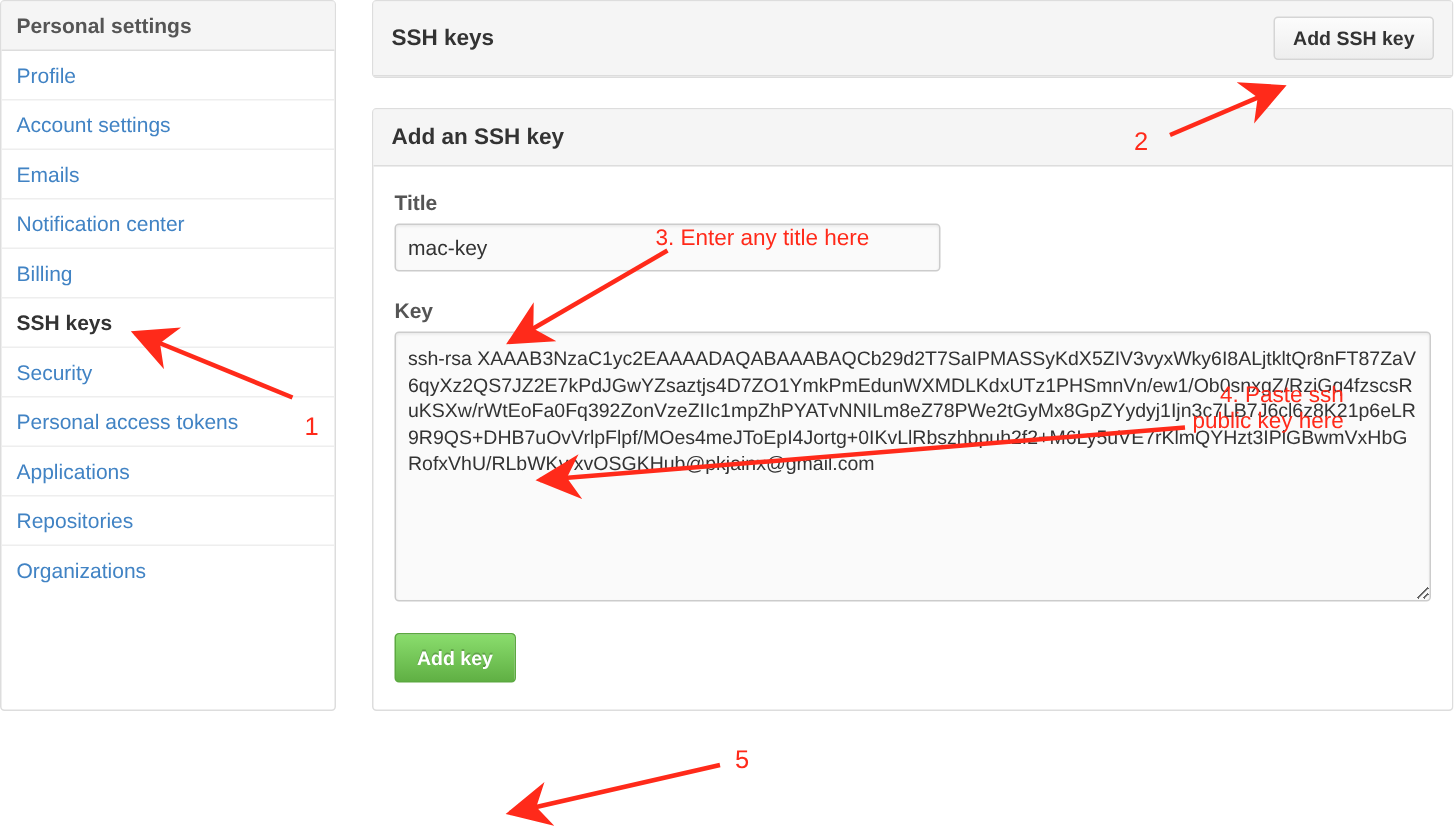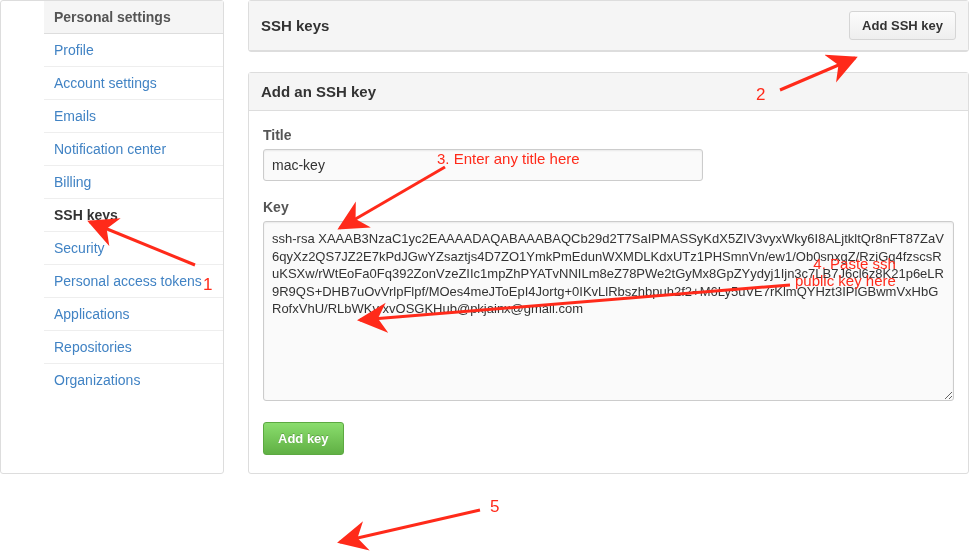--- a/index.html
+++ b/index.html
@@ -14,21 +14,20 @@
       overflow: hidden;
     }
     a { color: #4183c4; text-decoration: none; }
     .container { display: flex; }
     .sidebar {
       width: 224px;
       flex-shrink: 0;
       border: 1px solid #ddd;
       border-radius: 3px;
       margin: 0 0 0 0;
-      padding-left: 43px;
     }
     .sidebar-header {
       background: #f5f5f5;
       font-weight: bold;
       padding: 8px 10px;
       border-bottom: 1px solid #ddd;
       color: #555;
     }
     .sidebar-item {
       display: block;
@@ -93,21 +92,21 @@
     .form-panel .panel-header { position: relative; }
     .form-body { padding: 16px 14px 18px; }
     .label {
       display: block;
       font-weight: bold;
       color: #555;
       margin-bottom: 6px;
       font-size: 14px;
     }
     .text-input {
-      width: 440px;
+      width: 364px;
       padding: 7px 8px;
       border: 1px solid #ccc;
       border-radius: 3px;
       font-size: 14px;
       color: #333;
       background: #fafafa;
       box-shadow: inset 0 1px 2px rgba(0,0,0,0.07);
     }
     .textarea {
       width: 100%;

